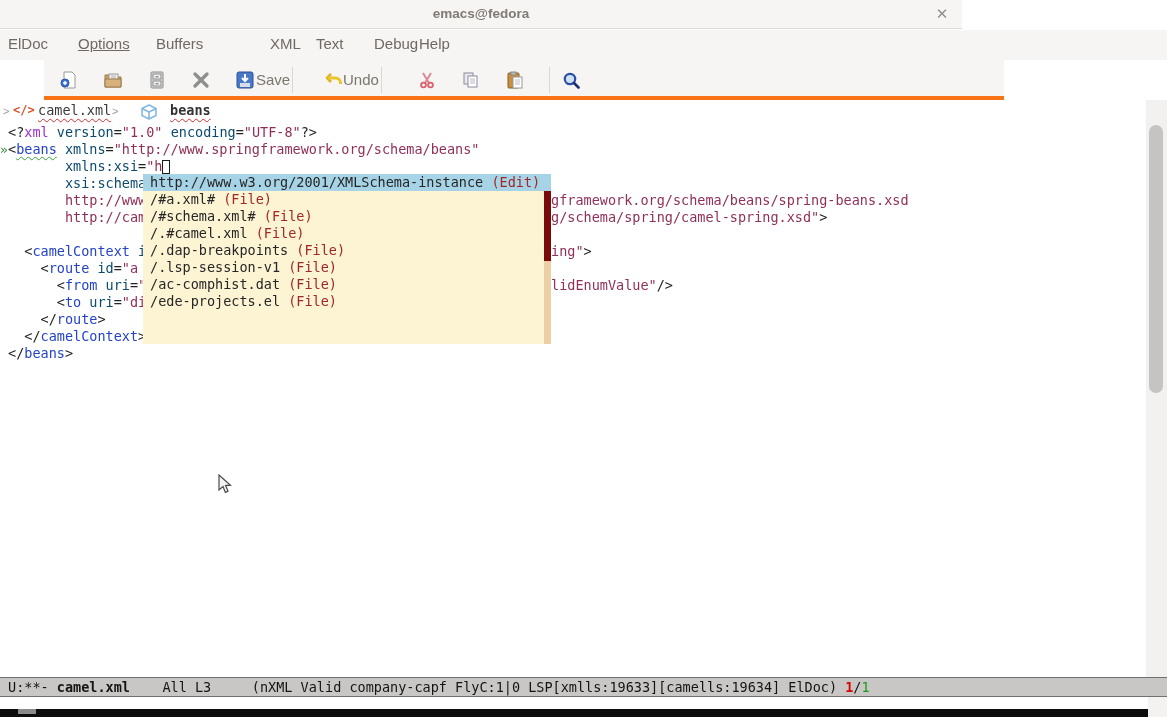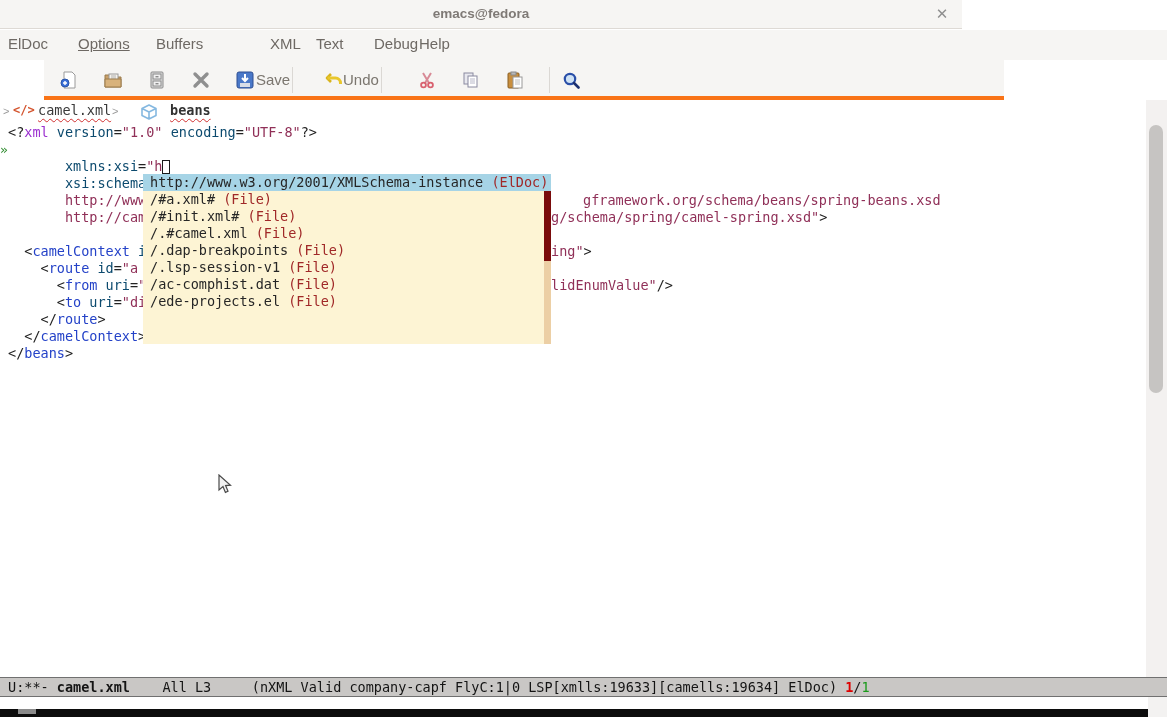--- a/index.html
+++ b/index.html
@@ -187,46 +187,47 @@
       <svg style="position:absolute;left:140px;top:2px" width="18" height="16" viewBox="0 0 18 16">
         <path d="M9 1 L16 4.5 L16 11.5 L9 15 L2 11.5 L2 4.5 Z M2 4.5 L9 8 L16 4.5 M9 8 L9 15" fill="none" stroke="#85b8e0" stroke-width="1.6" stroke-linejoin="round"></path>
       </svg>
       <span class="bc-elem">beans</span>
     </div>
 
     <span class="fringe-marker">»</span>
 
     <div id="code-layer">
         <div class="code-run" style="left: 8px; top: 24px;"><span class="seg p">&lt;?</span><span class="seg pi">xml</span><span class="seg d"> </span><span class="seg at">version</span><span class="seg p">=</span><span class="seg st">"1.0"</span><span class="seg d"> </span><span class="seg at">encoding</span><span class="seg p">=</span><span class="seg st">"UTF-8"</span><span class="seg p">?&gt;</span></div>
+        <div class="code-run" style="left: 8px; top: 41px;"><span class="seg p">&lt;</span><span class="seg el wavy-green">beans</span><span class="seg d"> </span><span class="seg at">xmlns</span><span class="seg p">=</span><span class="seg st">"http://www.springframework.org/schema/beans"</span></div>
         <div class="code-run" style="left: 8px; top: 58px;"><span class="seg d">       </span><span class="seg at">xmlns:xsi</span><span class="seg p">=</span><span class="seg st">"h</span></div>
         <div class="code-run" style="left: 8px; top: 75px;"><span class="seg d">       </span><span class="seg at">xsi:schema</span></div>
         <div class="code-run" style="left: 8px; top: 92px;"><span class="seg d">       </span><span class="seg st">http://www</span></div>
-        <div class="code-run" style="left: 583px; top: 92px;"><span class="seg st">gframework.org/schema/beans/spring-beans.xsd</span></div>
+        <div class="code-run" style="left: 551px; top: 92px;"><span class="seg st">gframework.org/schema/beans/spring-beans.xsd</span></div>
         <div class="code-run" style="left: 8px; top: 109px;"><span class="seg d">       </span><span class="seg st">http://cam</span></div>
         <div class="code-run" style="left: 551px; top: 109px;"><span class="seg st">g/schema/spring/camel-spring.xsd"</span><span class="seg p">&gt;</span></div>
         <div class="code-run" style="left: 8px; top: 143px;"><span class="seg d">  </span><span class="seg p">&lt;</span><span class="seg el">camelContext</span><span class="seg d"> </span><span class="seg at">i</span></div>
         <div class="code-run" style="left: 551px; top: 143px;"><span class="seg st">ing"</span><span class="seg p">&gt;</span></div>
         <div class="code-run" style="left: 8px; top: 160px;"><span class="seg d">    </span><span class="seg p">&lt;</span><span class="seg el">route</span><span class="seg d"> </span><span class="seg at">id</span><span class="seg p">=</span><span class="seg st">"a</span></div>
         <div class="code-run" style="left: 8px; top: 177px;"><span class="seg d">      </span><span class="seg p">&lt;</span><span class="seg el">from</span><span class="seg d"> </span><span class="seg at">uri</span><span class="seg p">=</span><span class="seg st">"</span></div>
         <div class="code-run" style="left: 551px; top: 177px;"><span class="seg st">lidEnumValue"</span><span class="seg p">/&gt;</span></div>
         <div class="code-run" style="left: 8px; top: 194px;"><span class="seg d">      </span><span class="seg p">&lt;</span><span class="seg el">to</span><span class="seg d"> </span><span class="seg at">uri</span><span class="seg p">=</span><span class="seg st">"di</span></div>
         <div class="code-run" style="left: 8px; top: 211px;"><span class="seg d">    </span><span class="seg p">&lt;/</span><span class="seg el">route</span><span class="seg p">&gt;</span></div>
         <div class="code-run" style="left: 8px; top: 228px;"><span class="seg d">  </span><span class="seg p">&lt;/</span><span class="seg el">camelContext</span><span class="seg p">&gt;</span></div>
         <div class="code-run" style="left: 8px; top: 245px;"><span class="seg p">&lt;/</span><span class="seg el">beans</span><span class="seg p">&gt;</span></div>
       </div>
 
     <div class="text-cursor"></div>
 
     <div class="popup" id="popup">
       <div class="pop-scroll">
         <div class="pop-thumb"></div>
       </div>
-    <div class="pop-row selected"><span>http://www.w3.org/2001/XMLSchema-instance </span><span class="pop-kind">(ElDoc)</span></div>
+    <div class="pop-row selected"><span>http://www.w3.org/2001/XMLSchema-instance </span><span class="pop-kind">(Edit)</span></div>
         <div class="pop-row"><span>/#a.xml# </span><span class="pop-kind">(File)</span></div>
-        <div class="pop-row"><span>/#init.xml# </span><span class="pop-kind">(File)</span></div>
+        <div class="pop-row"><span>/#schema.xml# </span><span class="pop-kind">(File)</span></div>
         <div class="pop-row"><span>/.#camel.xml </span><span class="pop-kind">(File)</span></div>
         <div class="pop-row"><span>/.dap-breakpoints </span><span class="pop-kind">(File)</span></div>
         <div class="pop-row"><span>/.lsp-session-v1 </span><span class="pop-kind">(File)</span></div>
         <div class="pop-row"><span>/ac-comphist.dat </span><span class="pop-kind">(File)</span></div>
         <div class="pop-row"><span>/ede-projects.el </span><span class="pop-kind">(File)</span></div>
       </div>
 
     <svg class="mouse-pointer" width="14" height="20" viewBox="0 0 14 20">
       <path d="M1 1 L1 16 L5 12.5 L7.4 18.4 L10 17.3 L7.6 11.6 L12.5 11.2 Z" fill="#f2f2f2" stroke="#4a4a4a" stroke-width="1.2"></path>
     </svg>

